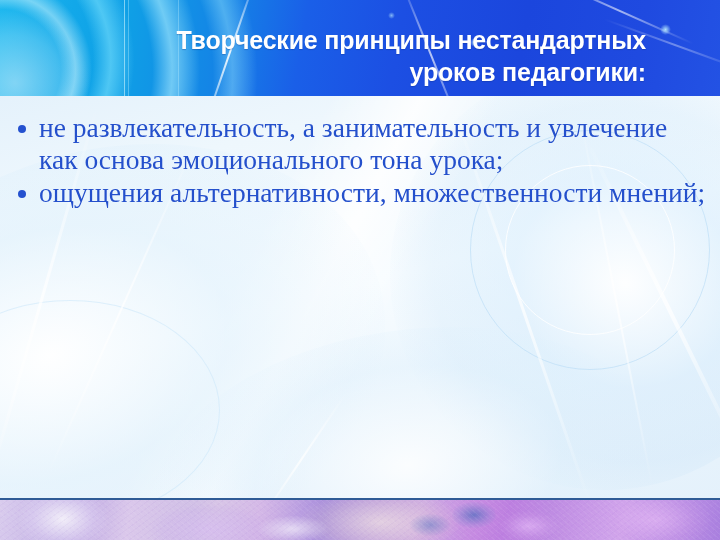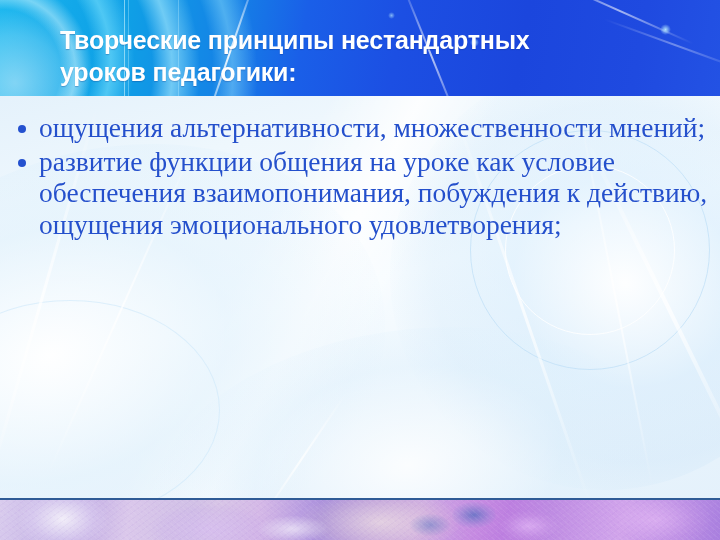--- a/index.html
+++ b/index.html
@@ -162,21 +162,21 @@
     background: radial-gradient(circle, rgba(190,240,255,0.9) 0%, rgba(140,215,255,0.0) 70%);
     pointer-events: none;
   }
   .hd1 { left: 470px; top: 38px; width: 9px;  height: 9px; }
   .hd2 { left: 660px; top: 24px; width: 11px; height: 11px; }
   .hd3 { left: 388px; top: 12px; width: 7px;  height: 7px; opacity: .7; }
 
   .title {
     position: absolute;
     left: 0; right: 14px; top: 24px;
-    text-align: left;
+    text-align: right;
     color: #ffffff;
     font-family: "Liberation Sans", sans-serif;
     font-weight: bold;
     font-size: 25px;
     line-height: 32px;
     letter-spacing: -0.2px;
     padding: 0 60px;
     text-shadow: 0 1px 1px rgba(10,40,120,0.28);
     white-space: pre-line;
   }
@@ -319,34 +319,34 @@
     <div class="hdr-streak hs4"></div>
     <div class="hdr-dot hd1"></div>
     <div class="hdr-dot hd2"></div>
     <div class="hdr-dot hd3"></div>
     <div class="title">Творческие принципы нестандартных
 уроков педагогики:</div>
   </div>
 
   <div class="content">
 
+    <div class="bullet">
+      <div class="bullet-marker">
+          <i></i>
+        </div>
+      <div class="bullet-text">не развлекательность, а занимательность и увлечение как основа эмоционального тона урока;</div>
+    </div>
 
     <div class="bullet">
       <div class="bullet-marker">
           <i></i>
         </div>
       <div class="bullet-text">ощущения альтернативности, множественности мнений;</div>
     </div>
 
-    <div class="bullet">
-      <div class="bullet-marker">
-          <i></i>
-        </div>
-      <div class="bullet-text">развитие функции общения на уроке как условие обеспечения взаимопонимания, побуждения к действию, ощущения эмоционального удовлетворения;</div>
-    </div>
 
   </div>
 
   <div class="footer-rule"></div>
   <div class="footer-band">
     <div class="fb-blob fb-a"></div>
     <div class="fb-blob fb-b"></div>
     <div class="fb-blob fb-c"></div>
     <div class="fb-blob fb-f"></div>
     <div class="fb-blob fb-d"></div>

